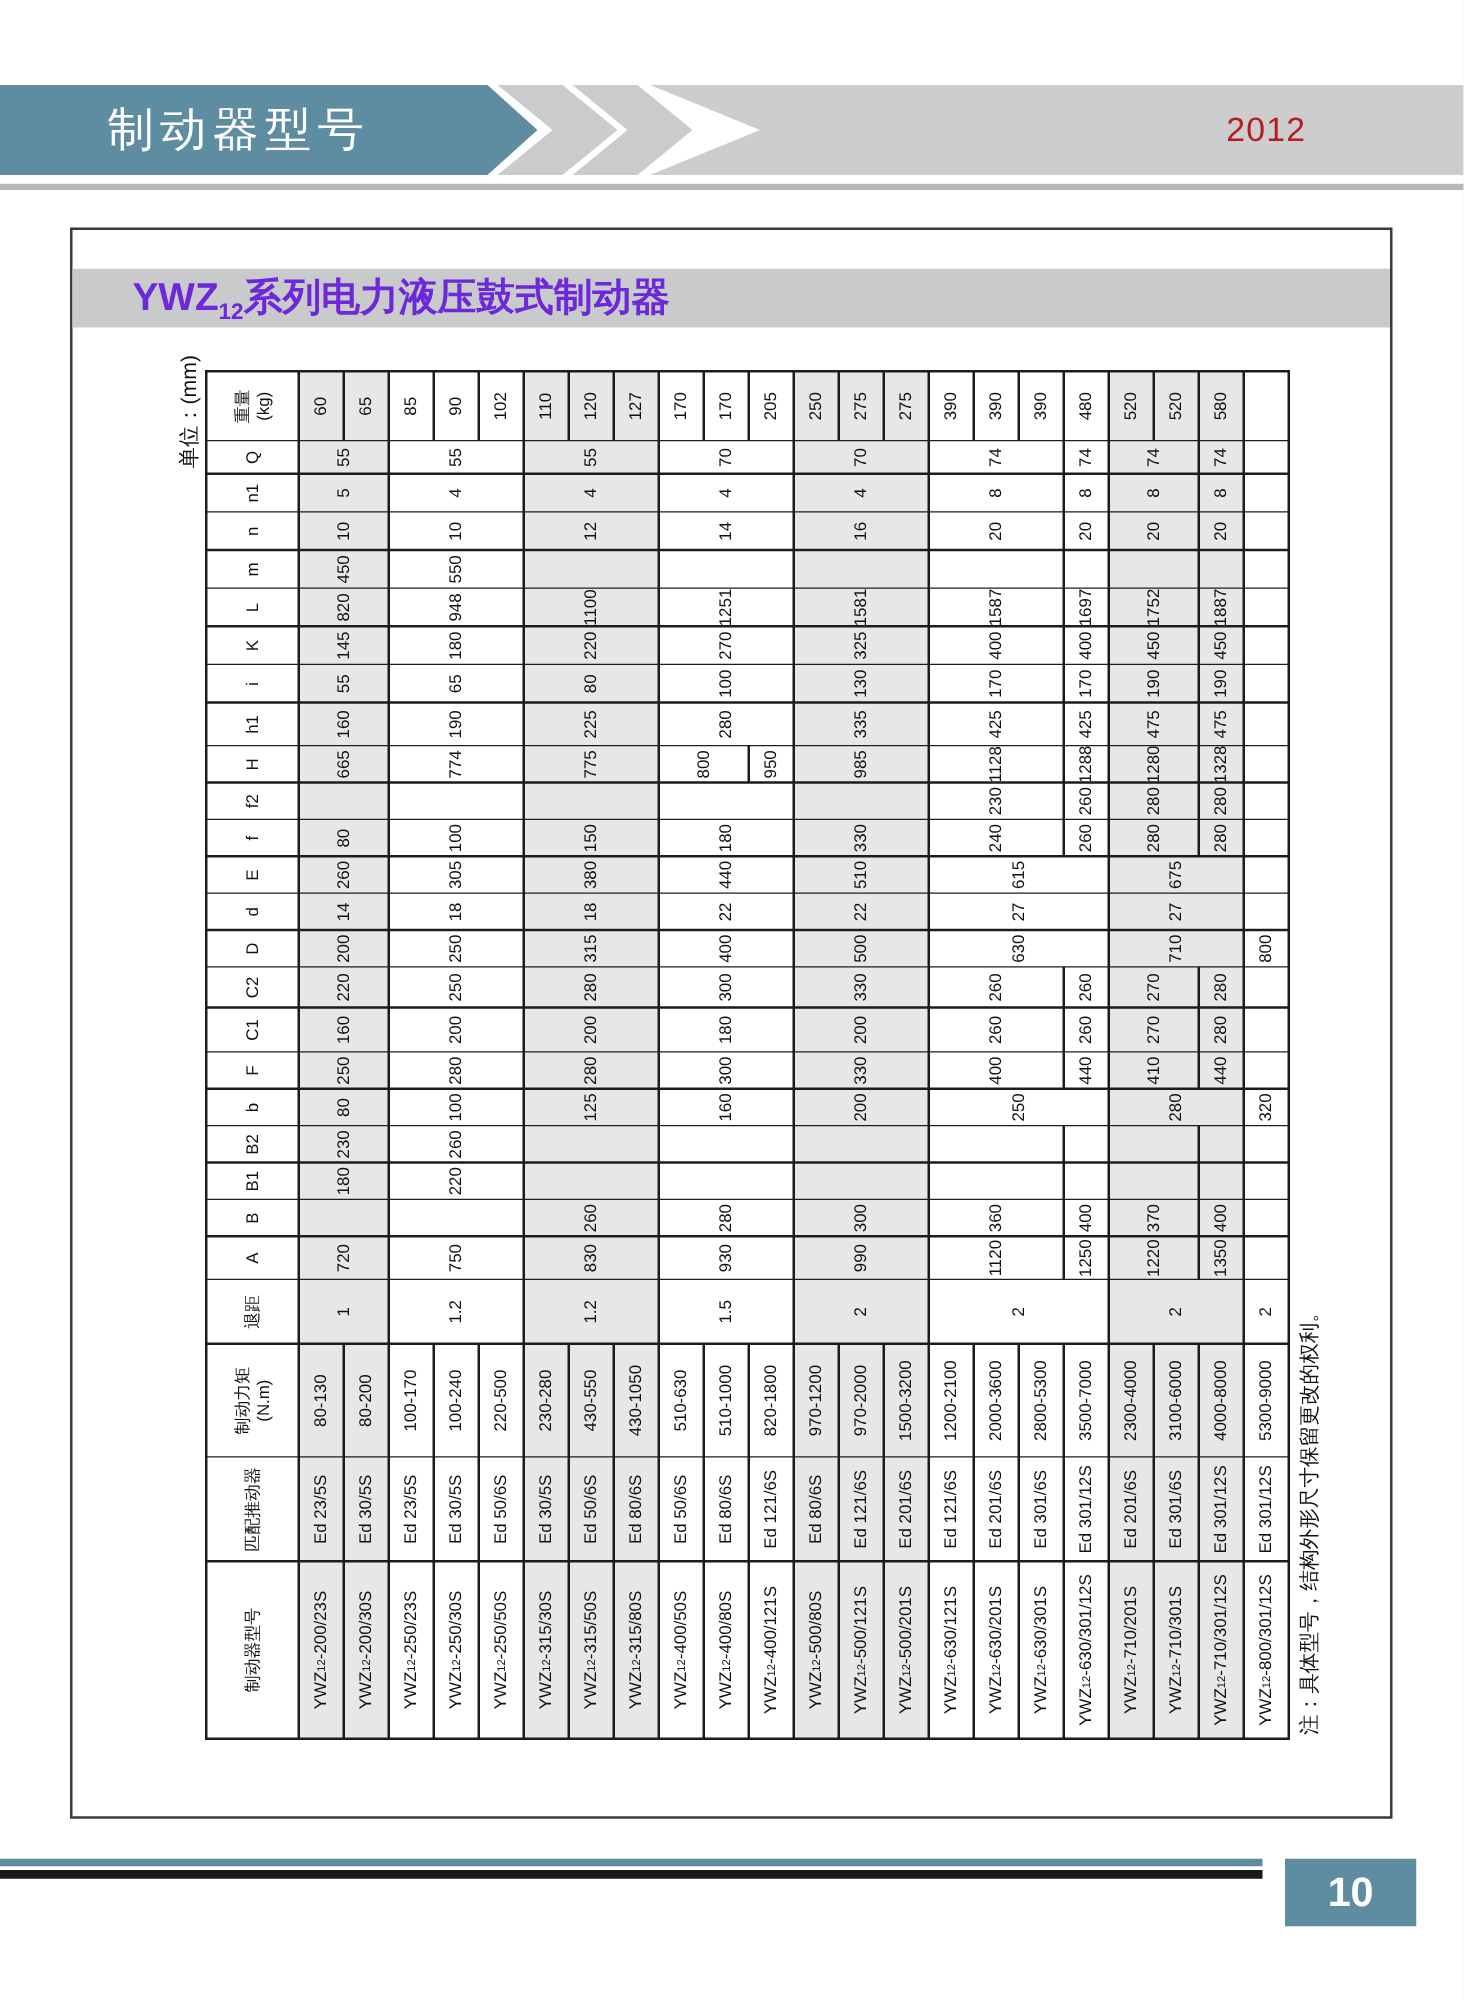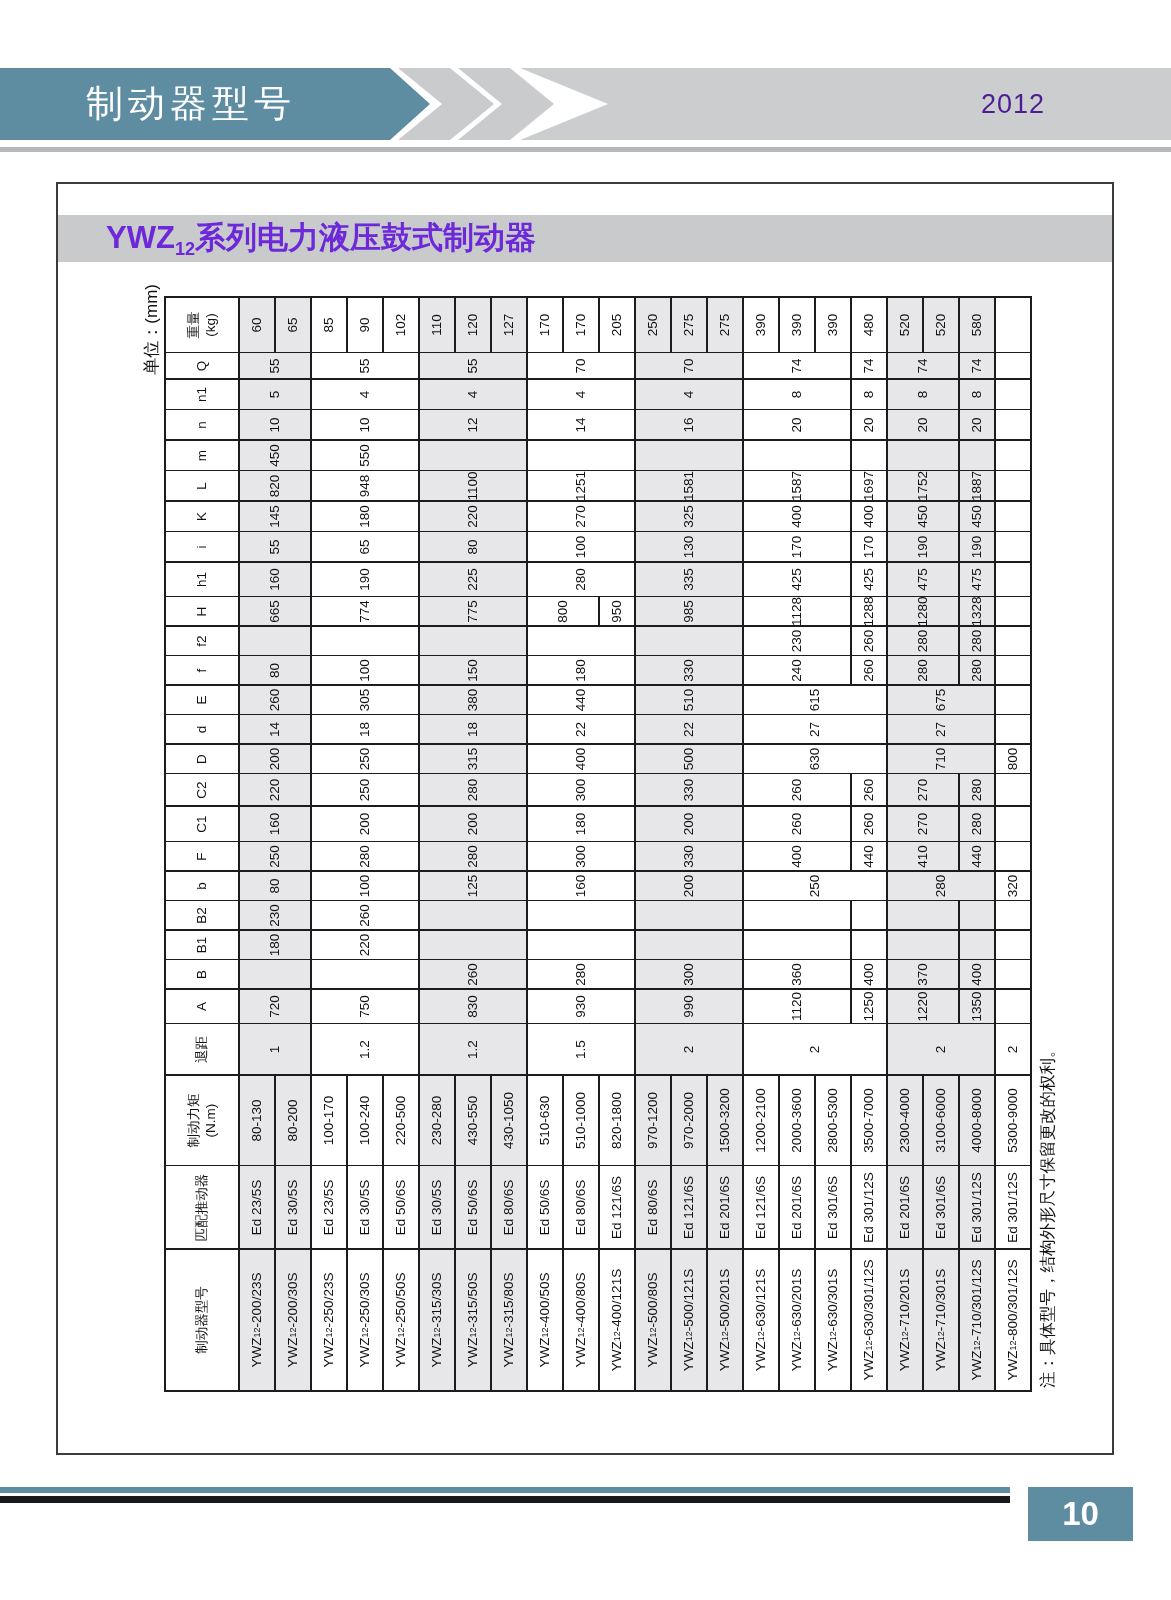--- a/index.html
+++ b/index.html
@@ -12,21 +12,21 @@
       clip-path:polygon(0 0,390px 0,100% 50%,390px 100%,0 100%);
       display:flex;align-items:center;padding-left:86px;box-sizing:border-box;}
   .banner-arrow span{font-size:37px;color:#ffffff;letter-spacing:5px;font-weight:400;}
   .chev{position:absolute;top:0;height:100%;width:96px;background:#c9cbcd;
       clip-path:polygon(0 0,52px 0,96px 50%,52px 100%,0 100%,44px 50%);}
   .chev.c1{left:398px;}
   .chev.c2{left:458px;}
   .banner-bar{position:absolute;left:520px;right:0;top:0;height:100%;background:#cbcdcf;
       clip-path:polygon(0 0,100% 0,100% 100%,0 100%,88px 50%);}
   .year{position:absolute;right:126px;top:50%;transform:translateY(-50%);
-      font-size:27px;color:#4c1d95;letter-spacing:1px;}
+      font-size:27px;color:#b91c1c;letter-spacing:1px;}
   .divider{position:absolute;left:0;top:147px;width:1171px;height:5px;background:#b4b8bb;}
 
   
   .content-box{position:absolute;left:56px;top:182px;width:1054px;height:1269px;
       border:2px solid #3b3b3b;background:#ffffff;}
   .title-bar{position:absolute;left:0;top:31px;width:100%;height:47px;background:#c9cacc;
       display:flex;align-items:center;padding-left:48px;box-sizing:border-box;}
   .title-bar .t{font-size:31px;font-weight:bold;color:#6d28d9;}
   .title-bar sub{font-size:18px;font-weight:bold;}
 

